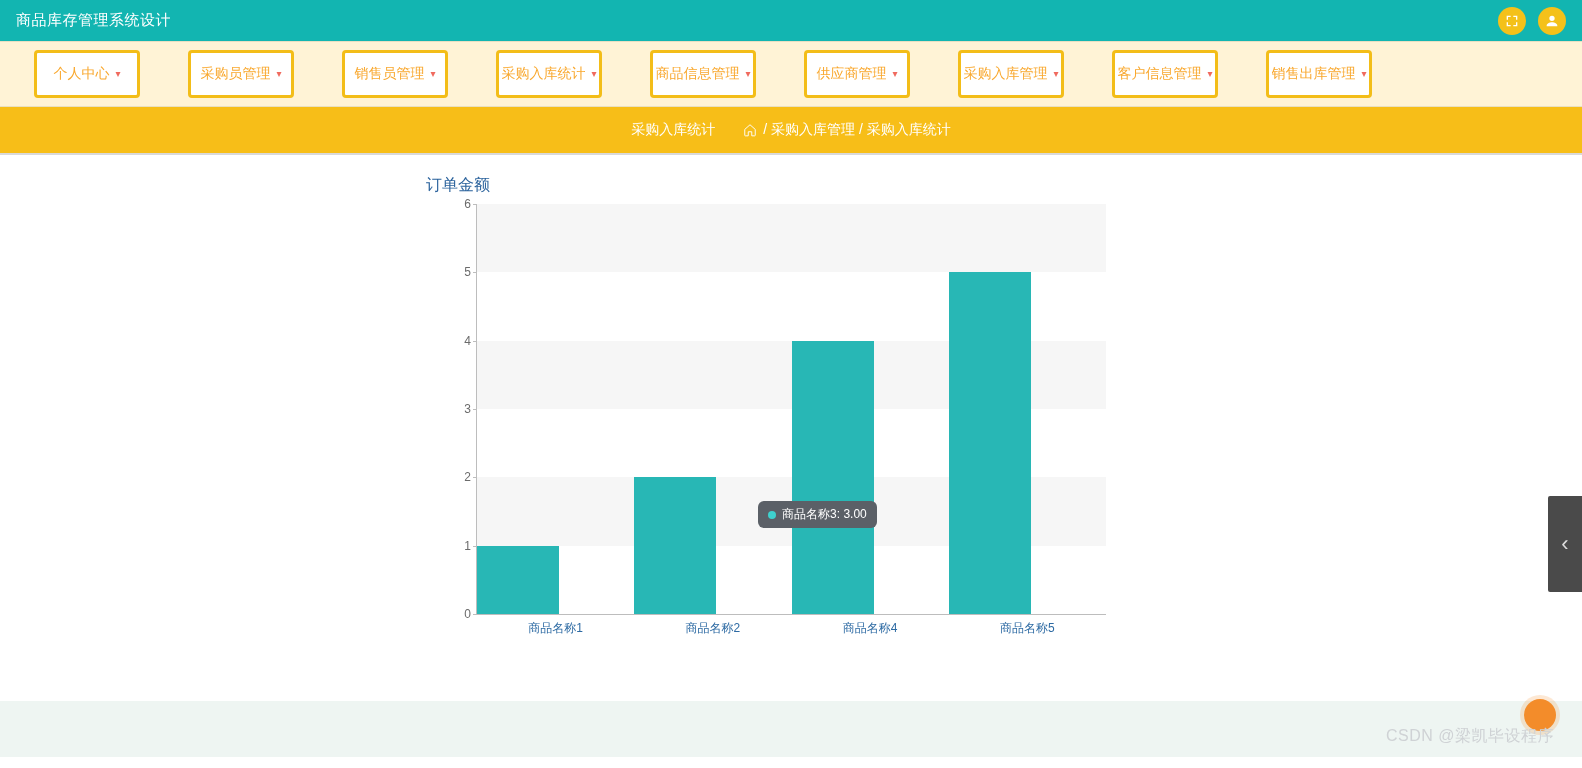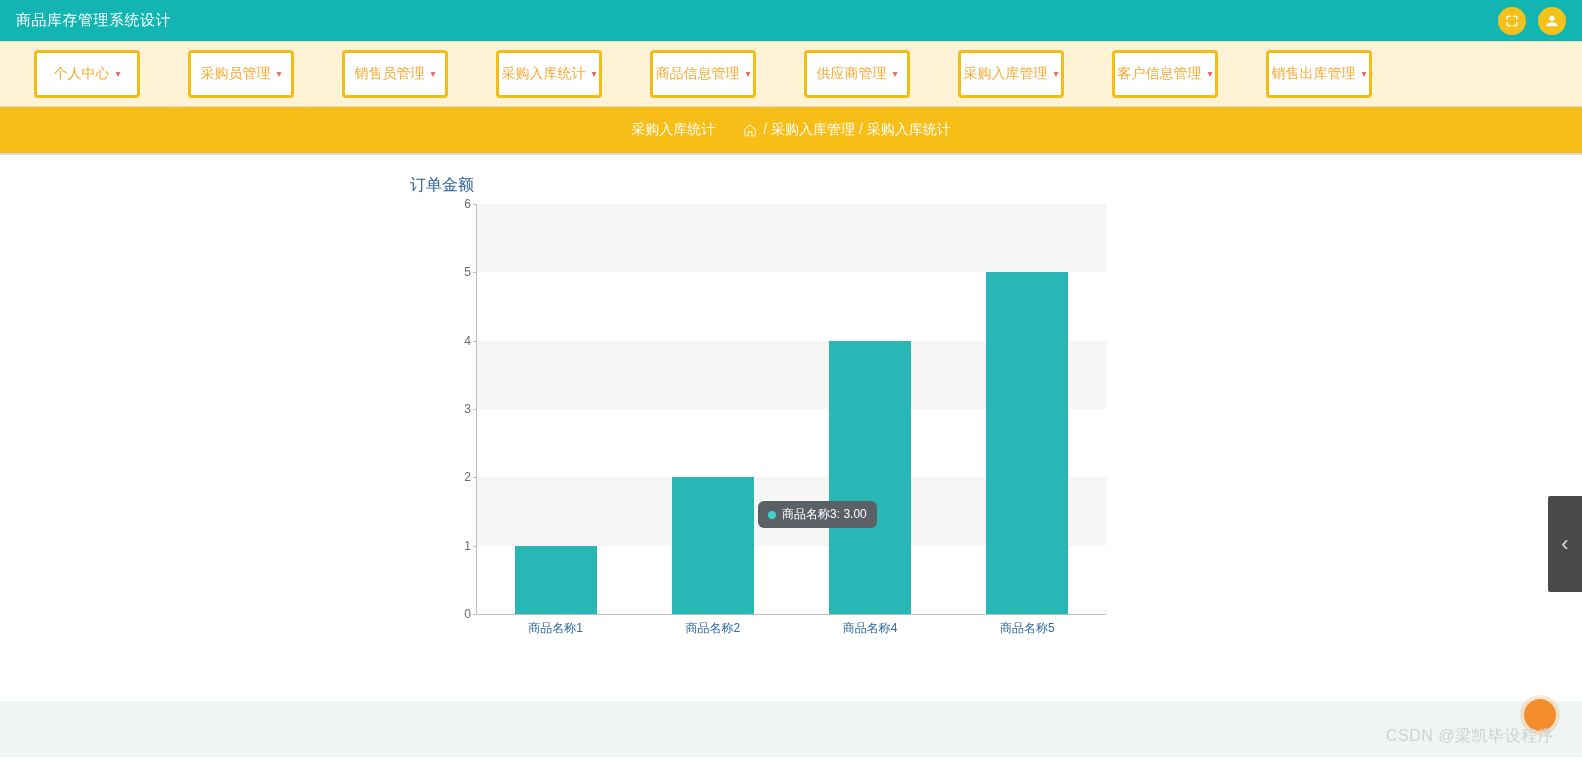--- a/index.html
+++ b/index.html
@@ -97,21 +97,21 @@
 
   .chart-card {
     width: 770px;
     margin: 6px auto 0 auto;
     padding: 8px 0 40px 0;
     position: relative;
   }
   .chart-title {
     color: #2a629c;
     font-size: 16px;
-    margin: 6px 0 4px 4px;
+    margin: 6px 0 4px 20px;
   }
 
   
   .plot {
     position: relative;
     height: 430px;
     margin-left: 70px;
     margin-right: 70px;
     margin-top: 8px;
   }
@@ -148,21 +148,20 @@
     position: absolute;
     left: 0; right: 0; bottom: 0; top: 0;
     display: flex;
     justify-content: space-around;
     align-items: flex-end;
   }
   .bar-slot {
     flex: 1 1 0;
     display: flex;
     align-items: flex-end;
-    justify-content: center;
     height: 100%;
     position: relative;
   }
   .bar {
     width: 82px;
     background: #28b7b5;
   }
   .bar.hover { background: #3ed1ce; }
   .xtick {
     position: absolute;

